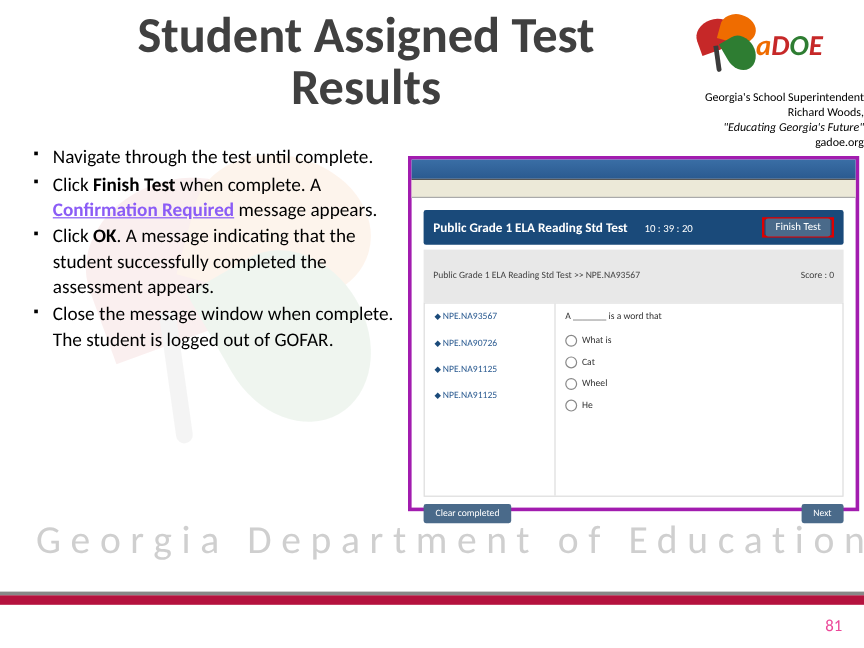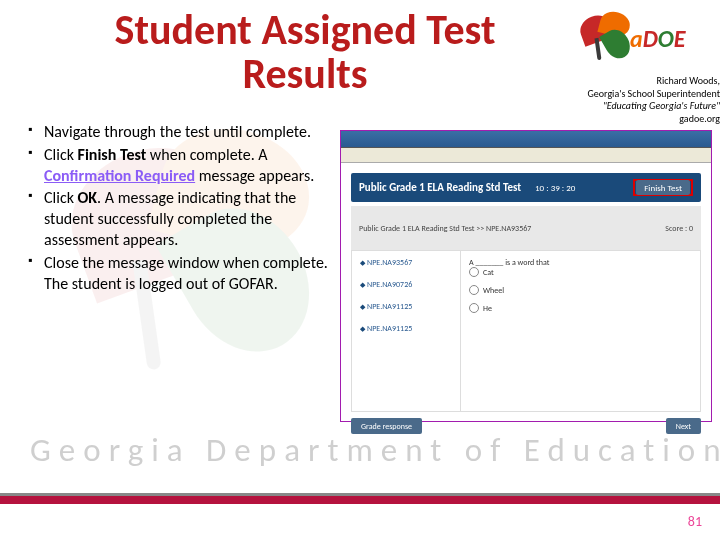--- a/index.html
+++ b/index.html
@@ -4,54 +4,54 @@
 <style>
   html,body{margin:0;padding:0;width:720px;height:540px;font-family:"Segoe UI",Calibri,Arial,sans-serif;background:#fff;overflow:hidden}
   .slide{position:relative;width:720px;height:540px}
   .bg-watermark{position:absolute;left:-90px;top:90px;width:520px;height:350px;opacity:.07;z-index:0}
   .bg-watermark .leaf{position:absolute;border-radius:50% 50% 50% 0;transform:rotate(-20deg)}
   .bg-watermark .leaf.red{background:#c62828;width:160px;height:130px;left:160px;top:60px}
   .bg-watermark .leaf.orange{background:#ef6c00;width:150px;height:120px;left:250px;top:40px;transform:rotate(15deg)}
   .bg-watermark .leaf.green{background:#2e7d32;width:150px;height:120px;left:260px;top:130px;transform:rotate(60deg)}
   .bg-watermark .stem{position:absolute;width:14px;height:110px;background:#777;left:230px;top:170px;border-radius:0 0 8px 8px;transform:rotate(-8deg)}
   .bg-text{position:absolute;left:30px;top:430px;font-size:33px;letter-spacing:8px;color:#b0b0b0;opacity:.6;font-weight:400;z-index:0;white-space:nowrap}
-  .title{position:absolute;left:55px;top:8px;width:500px;font-size:42px;font-weight:700;color:#b91c1c;line-height:1.05;text-align:center;z-index:2}
+  .title{position:absolute;left:55px;top:8px;width:500px;font-size:42px;font-weight:700;color:#404040;line-height:1.05;text-align:center;z-index:2}
   .attribution{position:absolute;right:0;top:75px;width:170px;text-align:right;font-size:10px;line-height:1.25;z-index:2;color:#000}
   .attribution .motto{font-style:italic}
   .logo{position:absolute;right:10px;top:10px;width:150px;height:60px;z-index:2}
   .logo .leaf{position:absolute;border-radius:50% 50% 50% 0}
   .logo .red{background:#c62828;width:32px;height:26px;left:20px;top:6px;transform:rotate(-20deg)}
   .logo .orange{background:#ef6c00;width:30px;height:24px;left:40px;top:2px;transform:rotate(15deg)}
   .logo .green{background:#2e7d32;width:30px;height:24px;left:42px;top:22px;transform:rotate(60deg)}
   .logo .stem{position:absolute;width:4px;height:22px;background:#3b3b3b;left:36px;top:28px;border-radius:0 0 3px 3px;transform:rotate(-8deg)}
   .logo .txt{position:absolute;left:70px;top:14px;font-size:24px;font-weight:700;font-style:italic}
   .logo .txt .a{color:#ef6c00}
   .logo .txt .d{color:#c62828}
   .logo .txt .o{color:#2e7d32}
   .logo .txt .e{color:#c62828}
   ul.bullets{position:absolute;left:28px;top:122px;width:305px;margin:0;padding:0;list-style:none;font-size:16px;line-height:1.3;color:#000;z-index:2}
   ul.bullets li{position:relative;padding-left:16px;margin-bottom:2px}
   ul.bullets li:before{content:"▪";position:absolute;left:0;top:0;font-size:12px}
   .bold{font-weight:700}
   .underline-link{text-decoration:underline;color:#8b5cf6;font-weight:700}
-  .screenshot{position:absolute;left:340px;top:130px;width:370px;height:290px;border:1px solid #a21caf;background:#fff;z-index:2;font-size:9px}
+  .screenshot{position:absolute;left:340px;top:130px;width:370px;height:290px;border:3px solid #a21caf;background:#fff;z-index:2;font-size:9px}
   .ss-titlebar{height:16px;background:linear-gradient(#3a6ea5,#2a5a90);border-bottom:1px solid #555}
   .ss-menubar{height:14px;background:#ece9d8;border-bottom:1px solid #aaa}
   .ss-header{margin:10px 10px 4px;background:#1a4a7a;color:#fff;padding:6px 8px;display:flex;align-items:center;justify-content:space-between;border-radius:2px}
   .ss-header-left{font-weight:700;font-size:11px}
   .ss-header-time{font-size:9px;margin-left:14px;font-weight:400}
   .ss-finish-btn{border:2px solid #d00;padding:1px;display:inline-block}
   .ss-finish-btn-inner{background:#4a6a8a;color:#fff;font-size:9px;padding:2px 8px;border-radius:2px}
   .ss-breadcrumb{margin:0 10px;padding:17px 8px;background:#e8e8e8;font-size:8px;color:#444;display:flex;justify-content:space-between}
   .ss-body{display:flex;margin:0 10px;height:160px;background:#fff;border:1px solid #ddd}
   .ss-left{width:100px;border-right:1px solid #ddd;padding:6px 4px}
   .ss-left-item{color:#2a5a90;font-size:8px;margin-bottom:12px;padding-left:4px}
   .ss-left-item:before{content:"◆ ";color:#1a4a7a;font-size:7px}
   .ss-right{flex:1;padding:6px 8px}
-  .ss-q{margin-bottom:0;font-size:8px;color:#333}
+  .ss-q{margin-bottom:10px;font-size:8px;color:#333}
   .ss-opt{margin-bottom:8px;font-size:8px;color:#333;padding-left:14px;position:relative}
   .ss-opt:before{content:"";position:absolute;left:0;top:0;width:8px;height:8px;border:1px solid #888;border-radius:50%}
   .ss-footer{margin:6px 10px 0;display:flex;justify-content:space-between}
   .ss-fbtn{background:#4a6a8a;color:#fff;font-size:8px;padding:3px 10px;border-radius:2px}
   .footer-bar{position:absolute;left:0;bottom:36px;width:720px;height:8px;background:#b5123e;z-index:2}
   .footer-bar:before{content:"";position:absolute;left:0;top:-3px;width:720px;height:3px;background:#888}
   .page-num{position:absolute;right:18px;bottom:10px;font-size:14px;color:#ec4899;z-index:2}
 </style>
 </head>
 <body>
@@ -70,22 +70,22 @@
 
   <div class="logo">
     <div class="leaf red"></div>
       <div class="leaf orange"></div>
       <div class="leaf green"></div>
       <div class="stem"></div>
     <div class="txt"><span class="a">a</span><span class="d">D</span><span class="o">O</span><span class="e">E</span></div>
   </div>
 
   <div class="attribution">
+    <div>Georgia's School Superintendent</div>
     <div>Richard Woods,</div>
-    <div>Georgia's School Superintendent</div>
     <div class="motto">"Educating Georgia's Future"</div>
     <div>gadoe.org</div>
   </div>
 
   <ul class="bullets">
     <li><span>Navigate through the test until complete.</span></li>
     <li><span>Click </span><span class="bold">Finish Test</span><span> when complete. A </span><span class="underline-link">Confirmation Required</span><span> message appears.</span></li>
     <li><span>Click </span><span class="bold">OK</span><span>. A message indicating that the student successfully completed the assessment appears.</span></li>
     <li><span>Close the message window when complete. The student is logged out of GOFAR.</span></li>
   </ul>
@@ -103,26 +103,27 @@
     </div>
     <div class="ss-body">
       <div class="ss-left">
         <div class="ss-left-item">NPE.NA93567</div>
         <div class="ss-left-item">NPE.NA90726</div>
         <div class="ss-left-item">NPE.NA91125</div>
         <div class="ss-left-item">NPE.NA91125</div>
       </div>
       <div class="ss-right">
         <div class="ss-q">A _______ is a word that</div>
+        <div class="ss-opt">What is</div>
         <div class="ss-opt">Cat</div>
         <div class="ss-opt">Wheel</div>
         <div class="ss-opt">He</div>
       </div>
     </div>
     <div class="ss-footer">
-      <span class="ss-fbtn">Grade response</span>
+      <span class="ss-fbtn">Clear completed</span>
       <span class="ss-fbtn">Next</span>
     </div>
   </div>
 
   <div class="footer-bar"></div>
   <div class="page-num">81</div>
 </div>
 
 </body></html>

